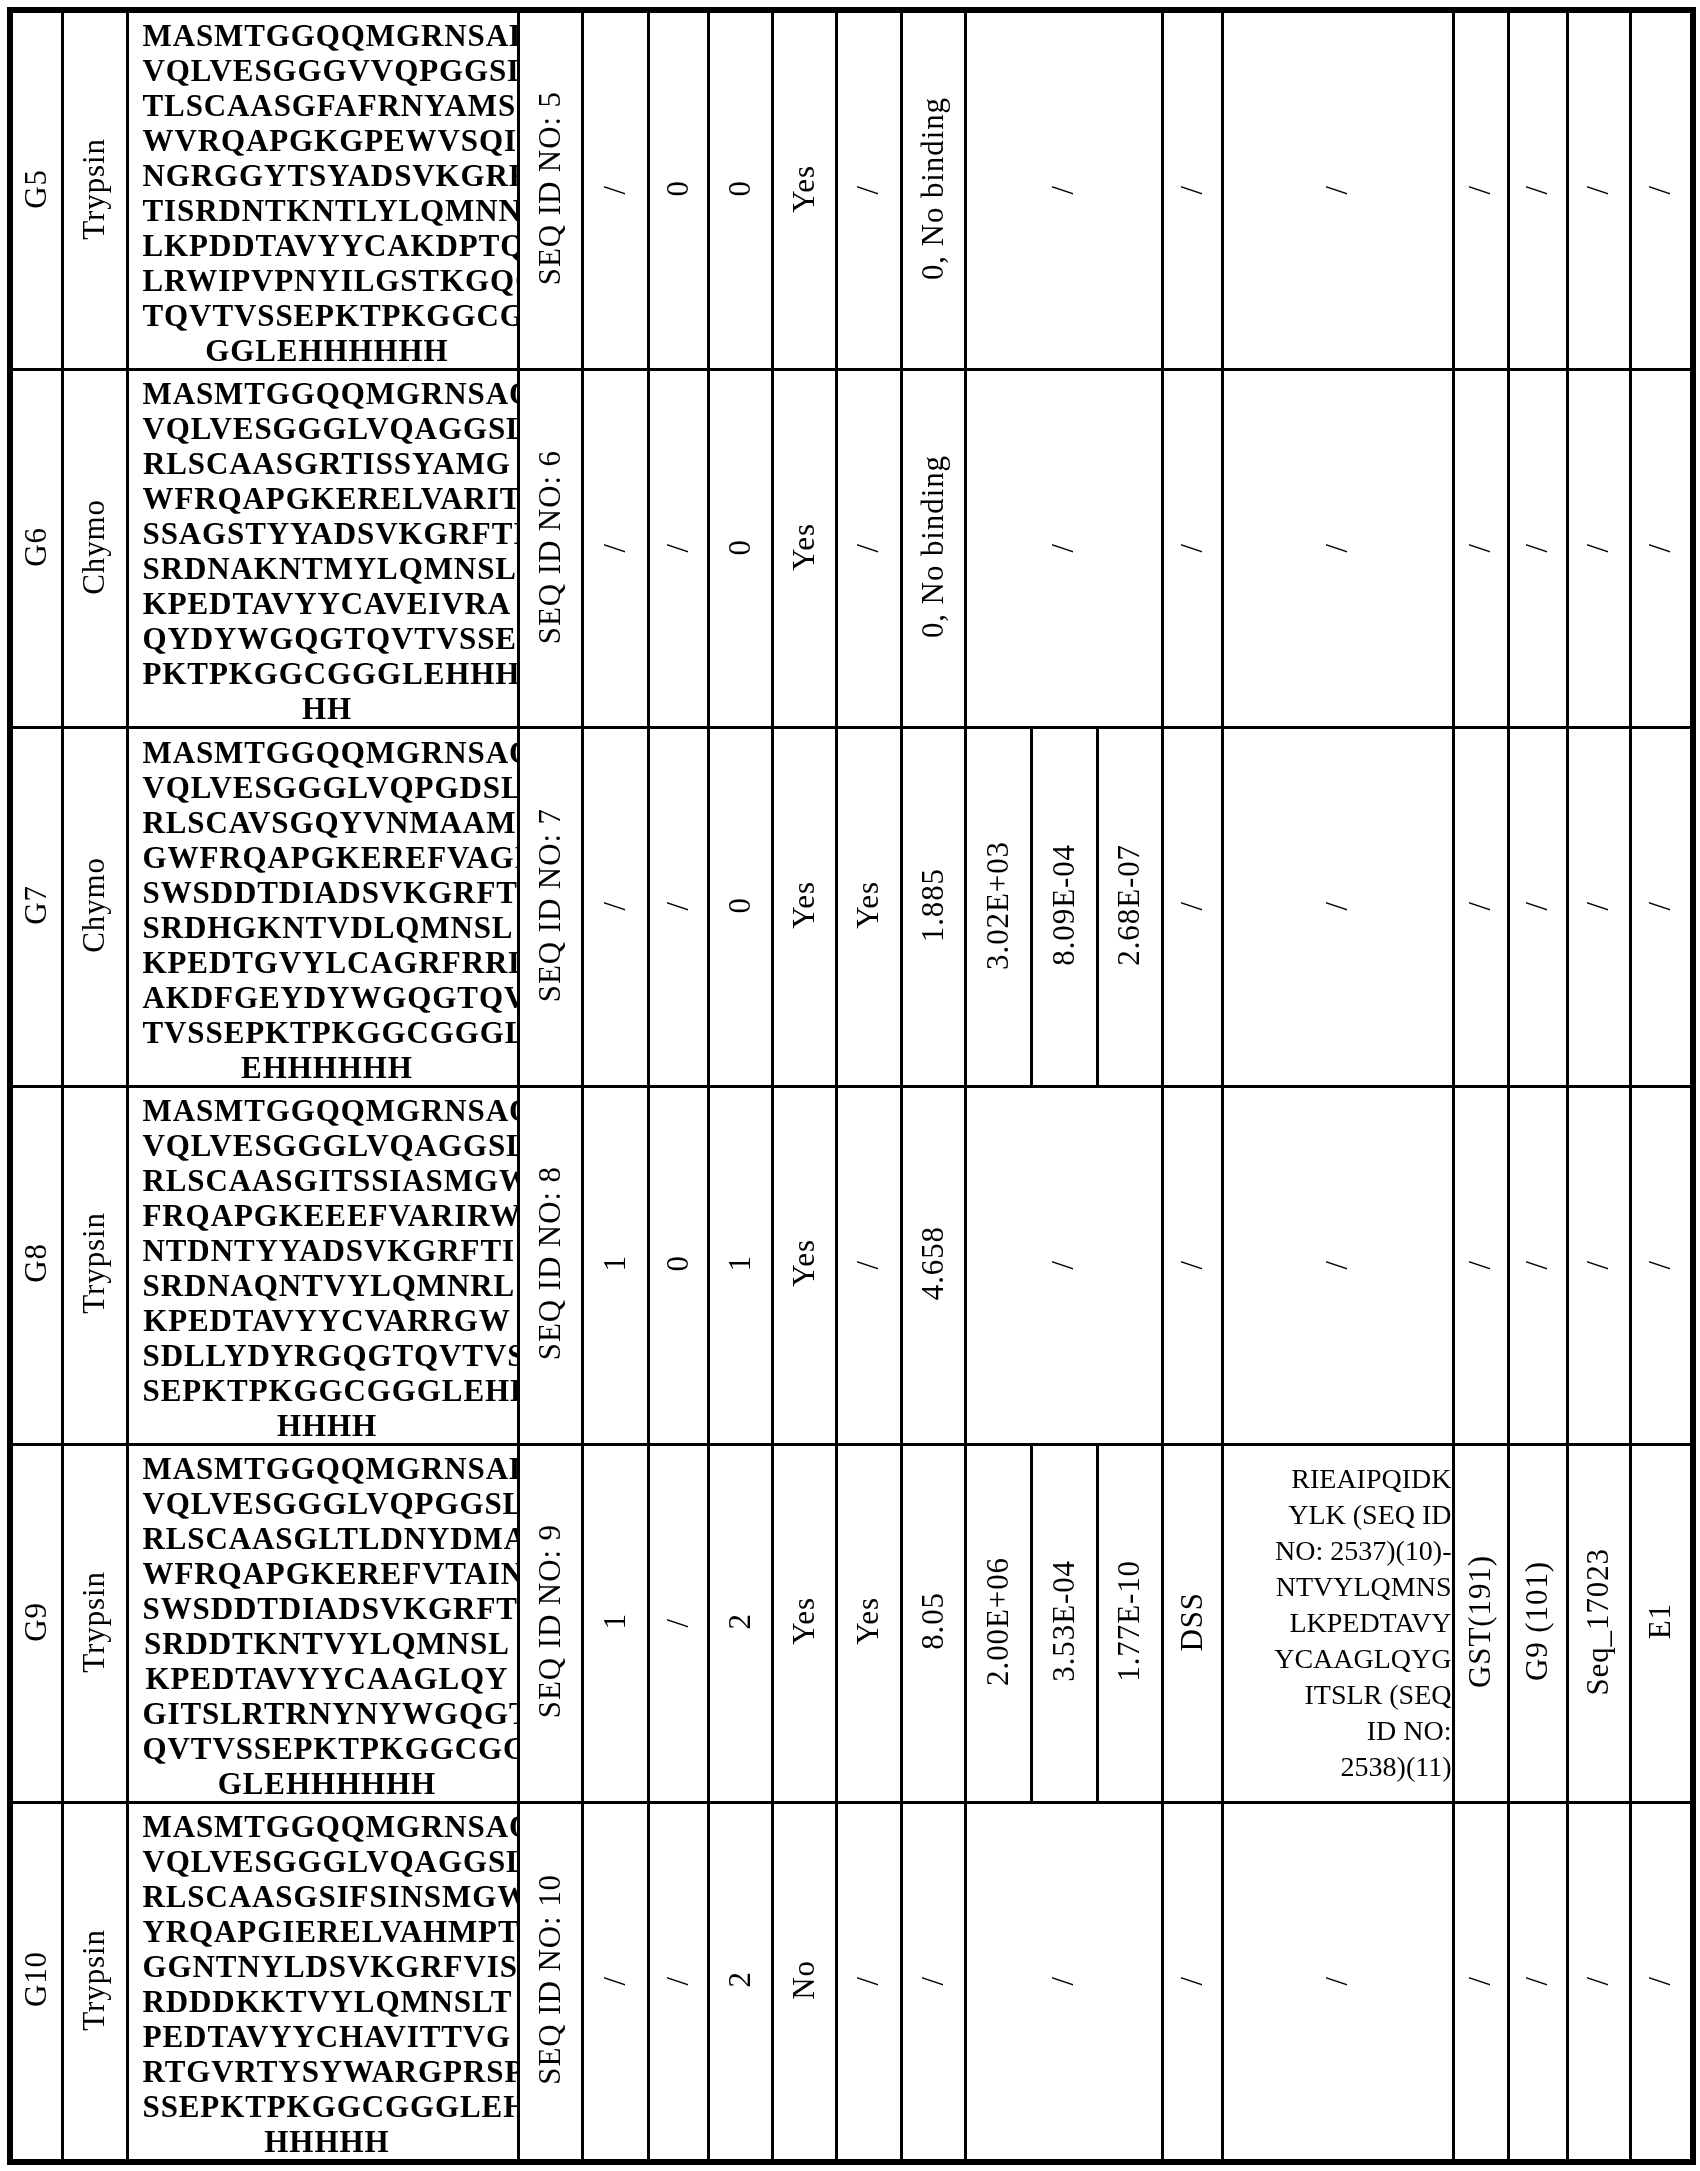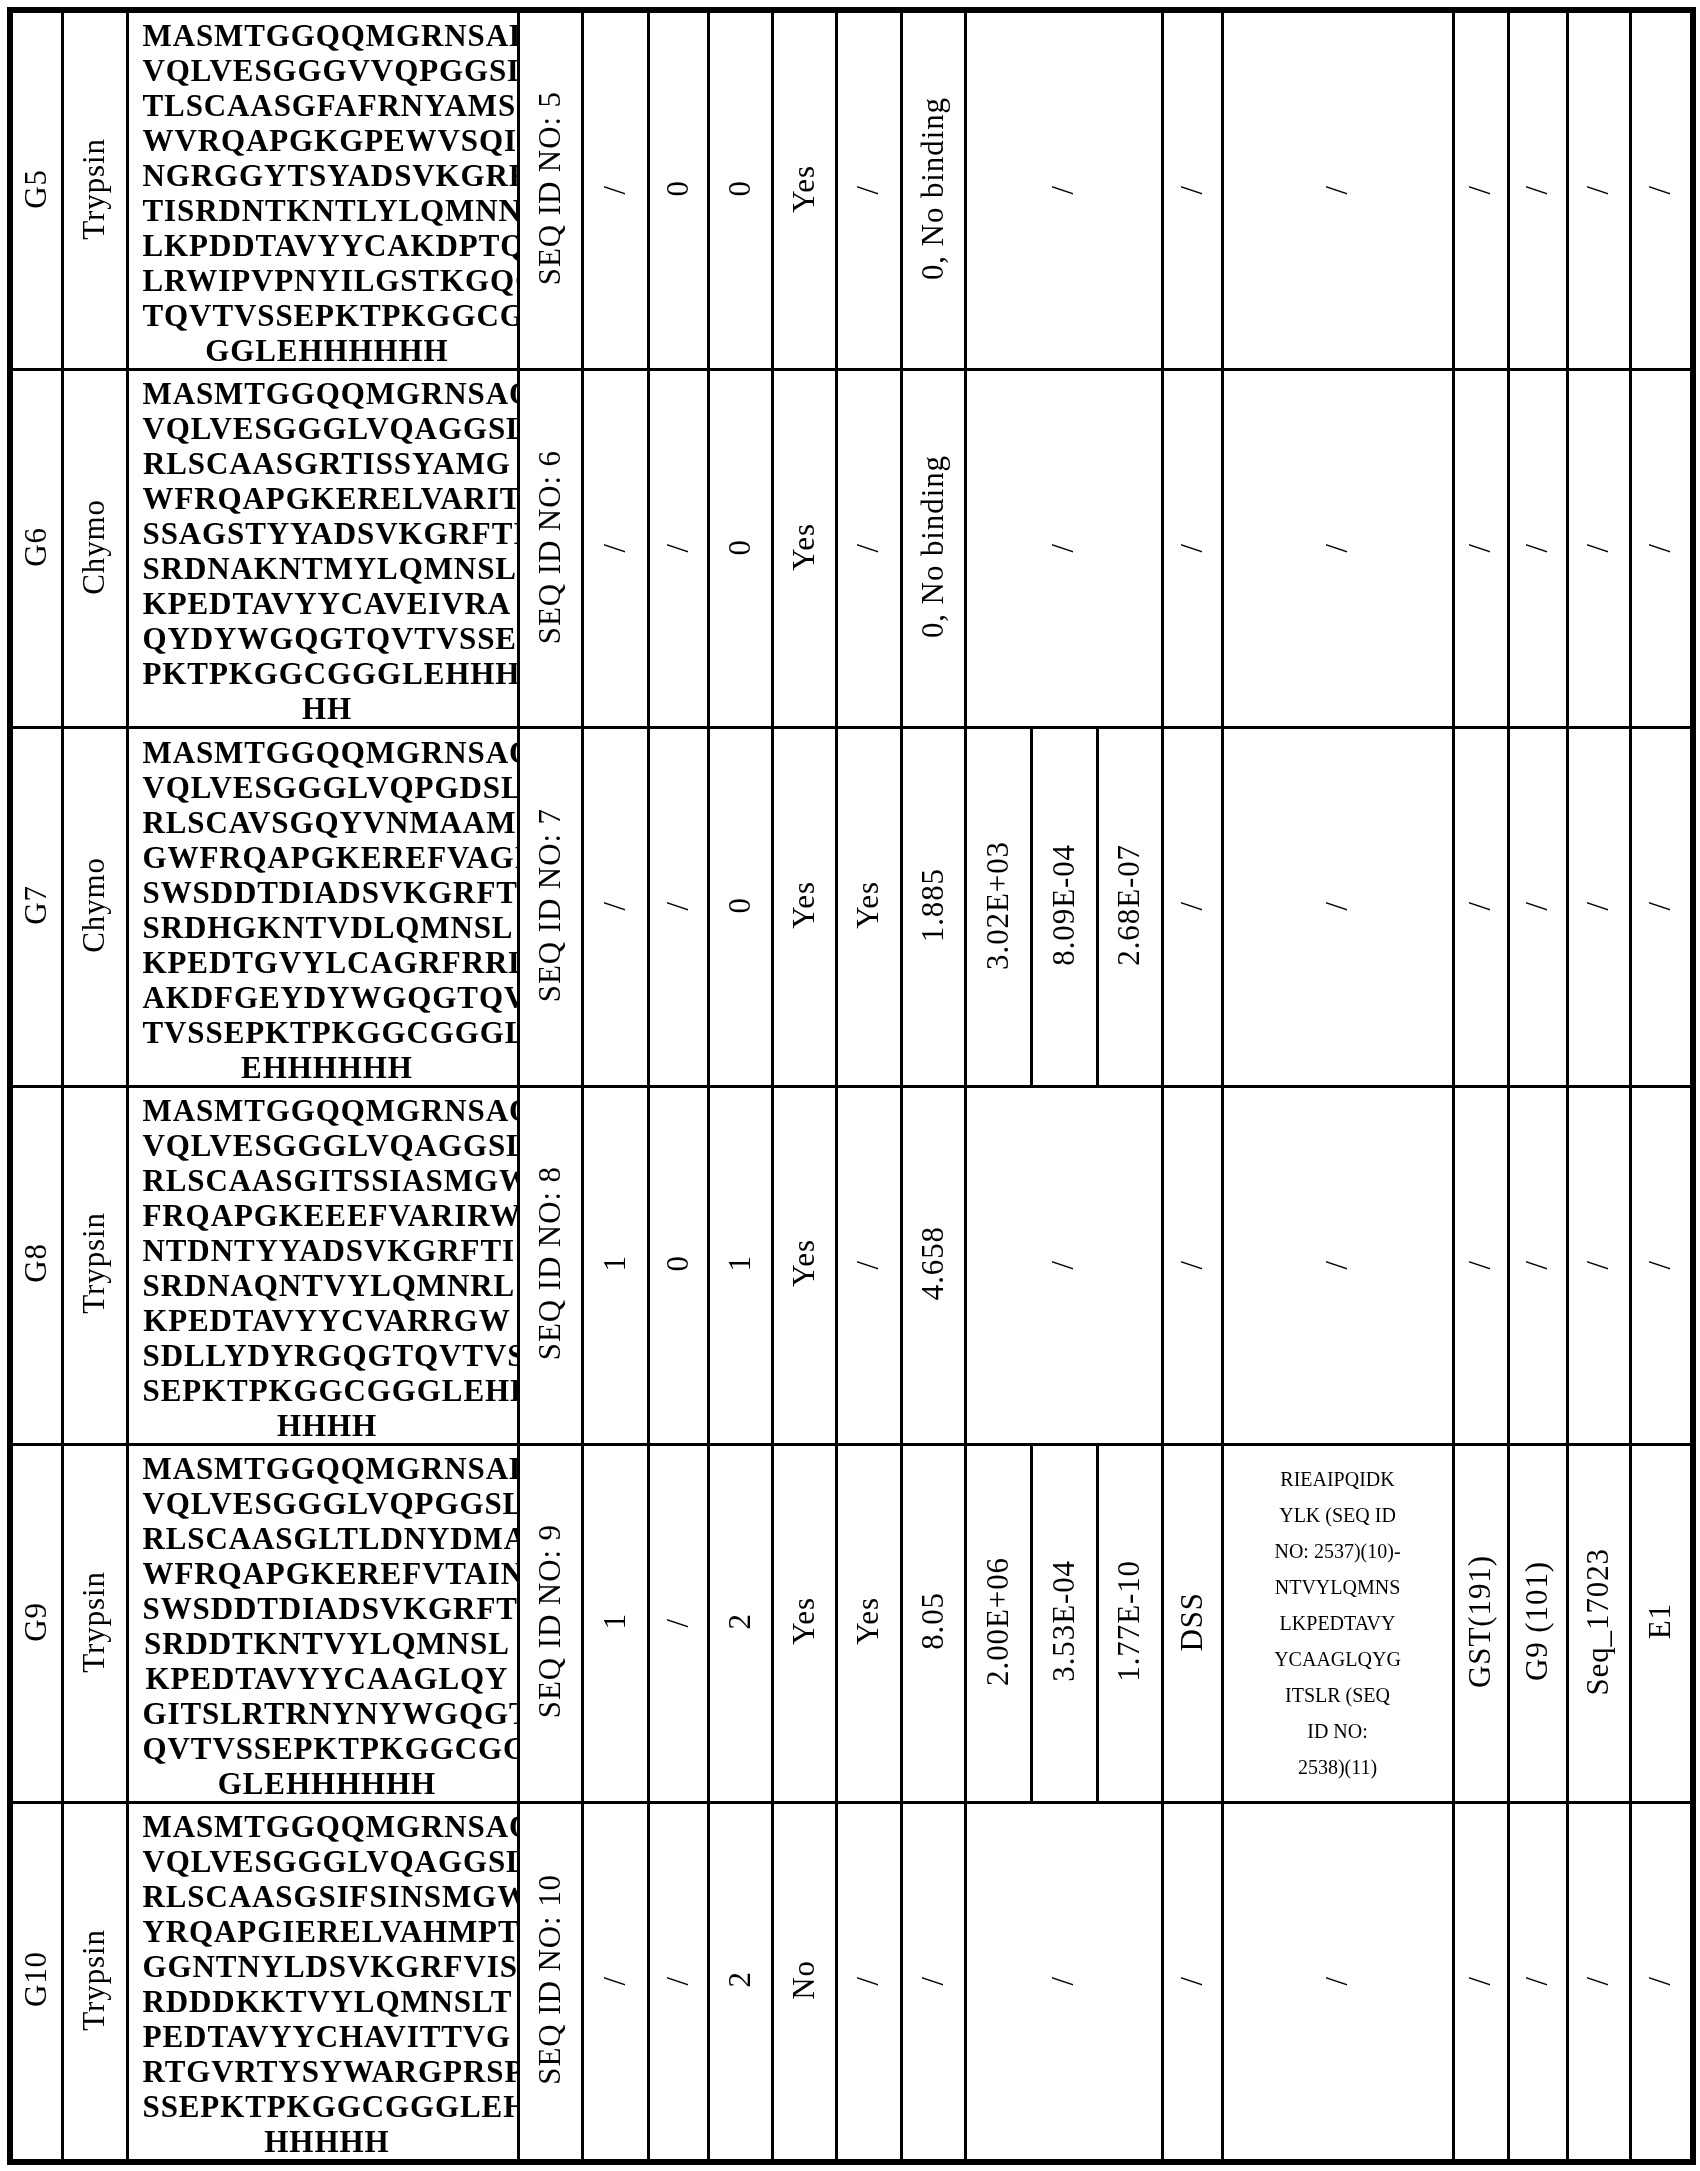--- a/index.html
+++ b/index.html
@@ -30,24 +30,24 @@
   }
   td.seq-cell{vertical-align:top;text-align:left;font-weight:bold;}
   .seq-text{
     font-size:31px;
     line-height:35px;
     letter-spacing:0.9px;
     padding:5.2px 5.2px 0 14px;
     white-space:pre-line;
   }
   .pep-text{
-    font-size:20px;
+    font-size:28px;
     line-height:36px;
     white-space:pre-line;
-    text-align:center;
+    text-align:right;
   }
   td.heavy{border-width:6.1px;}
 </style>
 </head>
 <body>
 
 <table class="seqtab">
   <colgroup>
     <col style="width:52px">
       <col style="width:65px">

